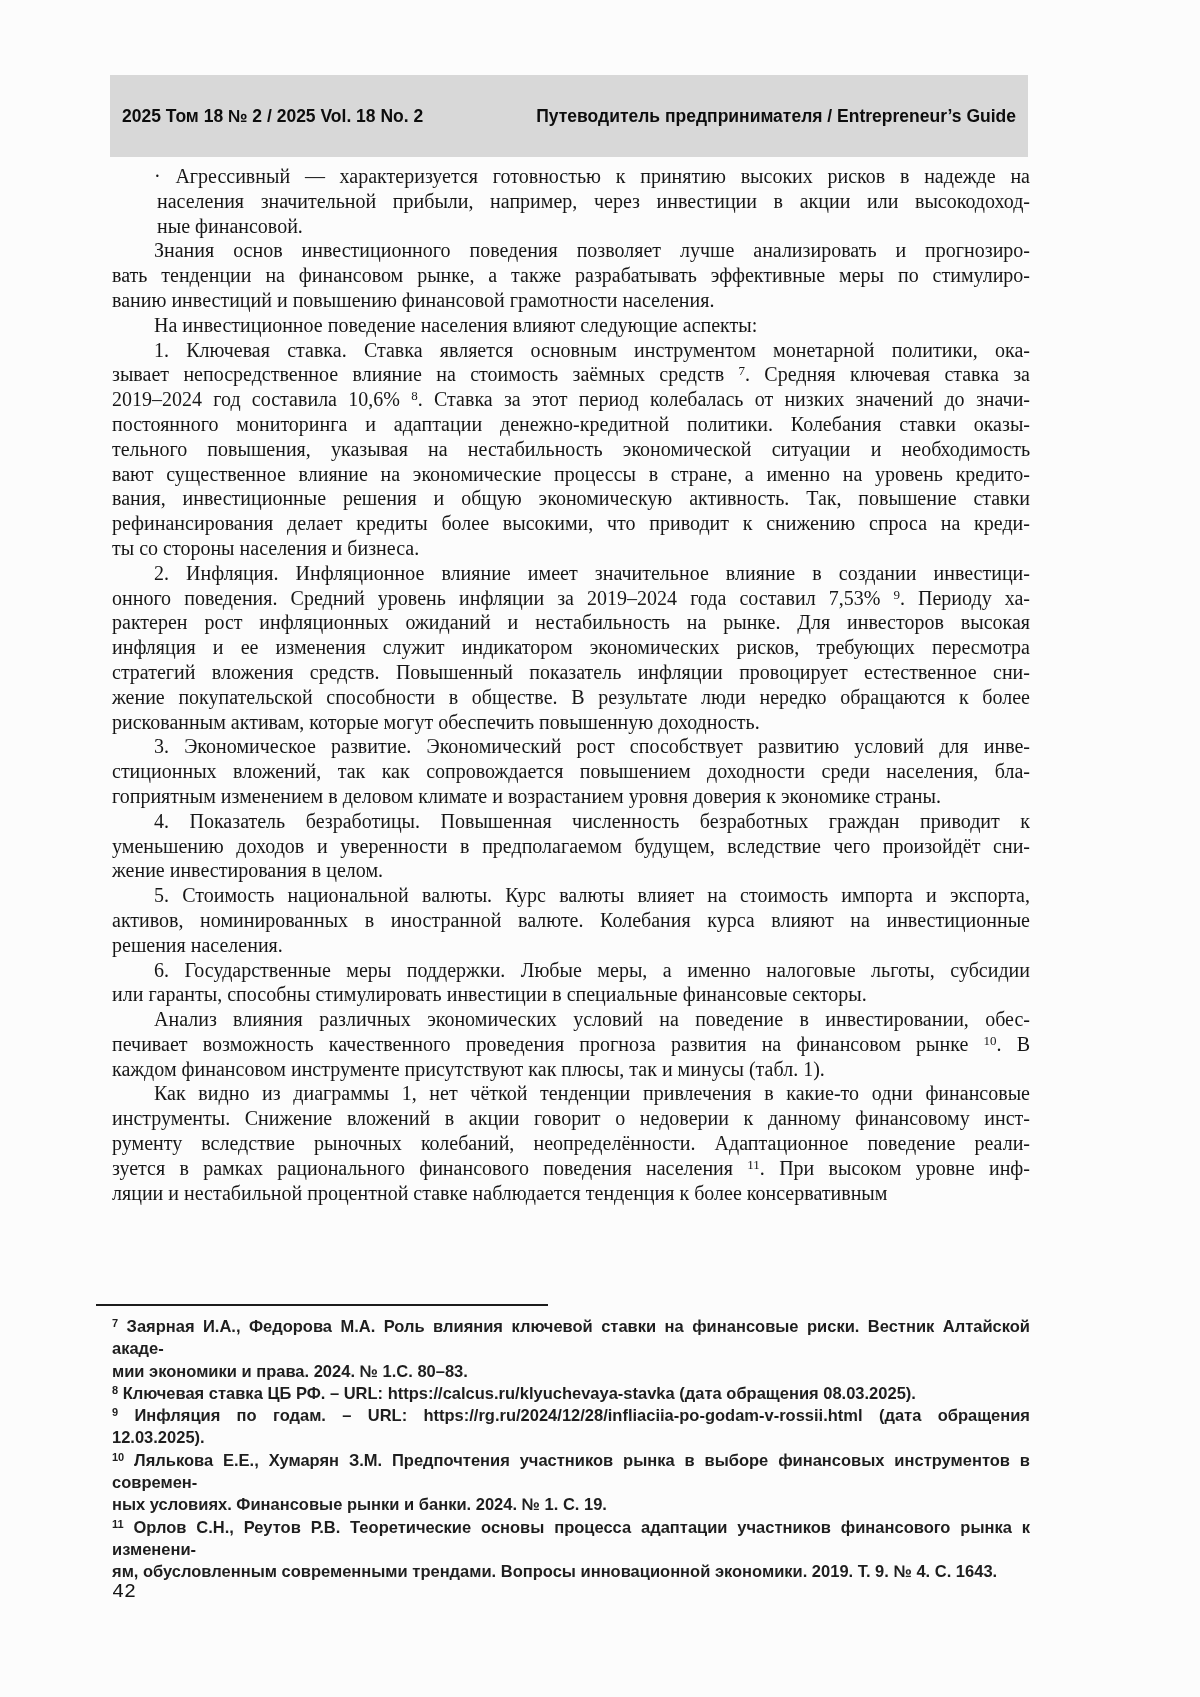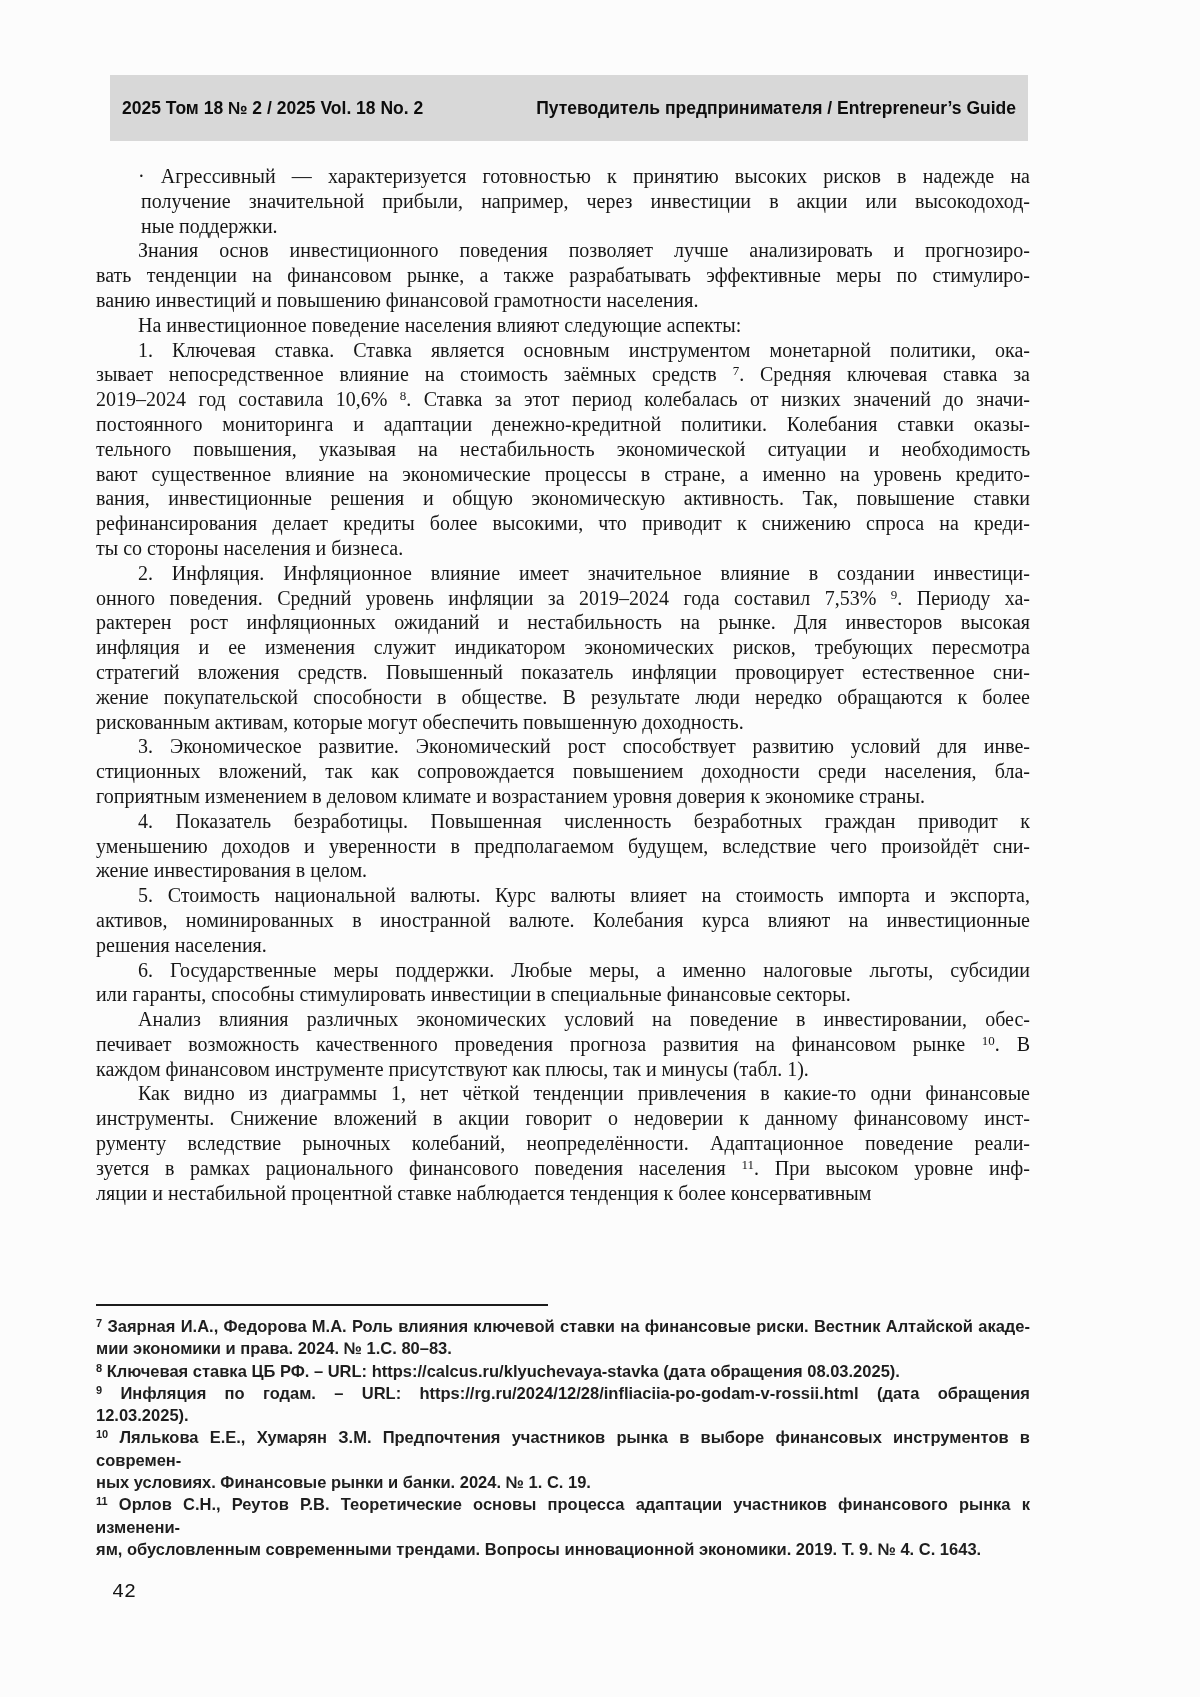--- a/index.html
+++ b/index.html
@@ -6,34 +6,34 @@
   body {
     width: 1200px; height: 1697px;
     position: relative;
     background: #fcfcfc;
     color: #161616;
     font-family: "Liberation Serif", serif;
     overflow: hidden;
   }
   .header-bar {
     position: absolute; left: 110px; top: 75px;
-    width: 918px; height: 66px;
+    width: 918px; height: 82px;
     background: #d8d8d8;
     display: flex; justify-content: space-between; align-items: center;
     padding: 0 12px; box-sizing: border-box;
     font-family: "Liberation Sans", sans-serif;
     font-weight: bold; font-size: 17.5px; color: #0d0d0d;
     white-space: nowrap;
   }
   .body-text {
     position: absolute; left: 96px; top: 164px; width: 934px;
     font-size: 20px; line-height: 24.8px;
   }
   .para { margin: 0; }
-  .line { text-align: justify; text-align-last: justify; }
+  .line { text-align: justify; text-align-last: justify; margin-left: 16px; }
   .line.last { text-align-last: left; }
   .para.indent .line.first { text-indent: 42px; }
   .para.bullet .line.first { text-indent: 42px; }
   .para.bullet .line:not(.first) { padding-left: 45px; }
   .body-text sup {
     font-size: 13px; line-height: 0; vertical-align: 6px;
   }
   .footnote-rule {
     position: absolute; left: 96px; top: 1304px;
     width: 452px; height: 2px; background: #1c1c1c;
@@ -55,22 +55,22 @@
 <body>
 
 <div class="header-bar">
   <span>2025  Том 18  № 2  /  2025  Vol. 18  No. 2</span>
   <span>Путеводитель предпринимателя  /  Entrepreneur’s Guide</span>
 </div>
 
 <div class="body-text" id="article-body">
     <div class="para bullet">
       <div class="line first">· Агрессивный — характеризуется готовностью к принятию высоких рисков в надежде на</div>
-      <div class="line">получение значительной прибыли, например, через инвестиции в акции или высокодоход-</div>
-      <div class="line last">ные поддержки.</div>
+      <div class="line">населения значительной прибыли, например, через инвестиции в акции или высокодоход-</div>
+      <div class="line last">ные финансовой.</div>
     </div>
     <div class="para indent">
       <div class="line first">Знания основ инвестиционного поведения позволяет лучше анализировать и прогнозиро-</div>
       <div class="line">вать тенденции на финансовом рынке, а также разрабатывать эффективные меры по стимулиро-</div>
       <div class="line last">ванию инвестиций и повышению финансовой грамотности населения.</div>
     </div>
     <div class="para indent">
       <div class="line first last">На инвестиционное поведение населения влияют следующие аспекты:</div>
     </div>
     <div class="para indent">

